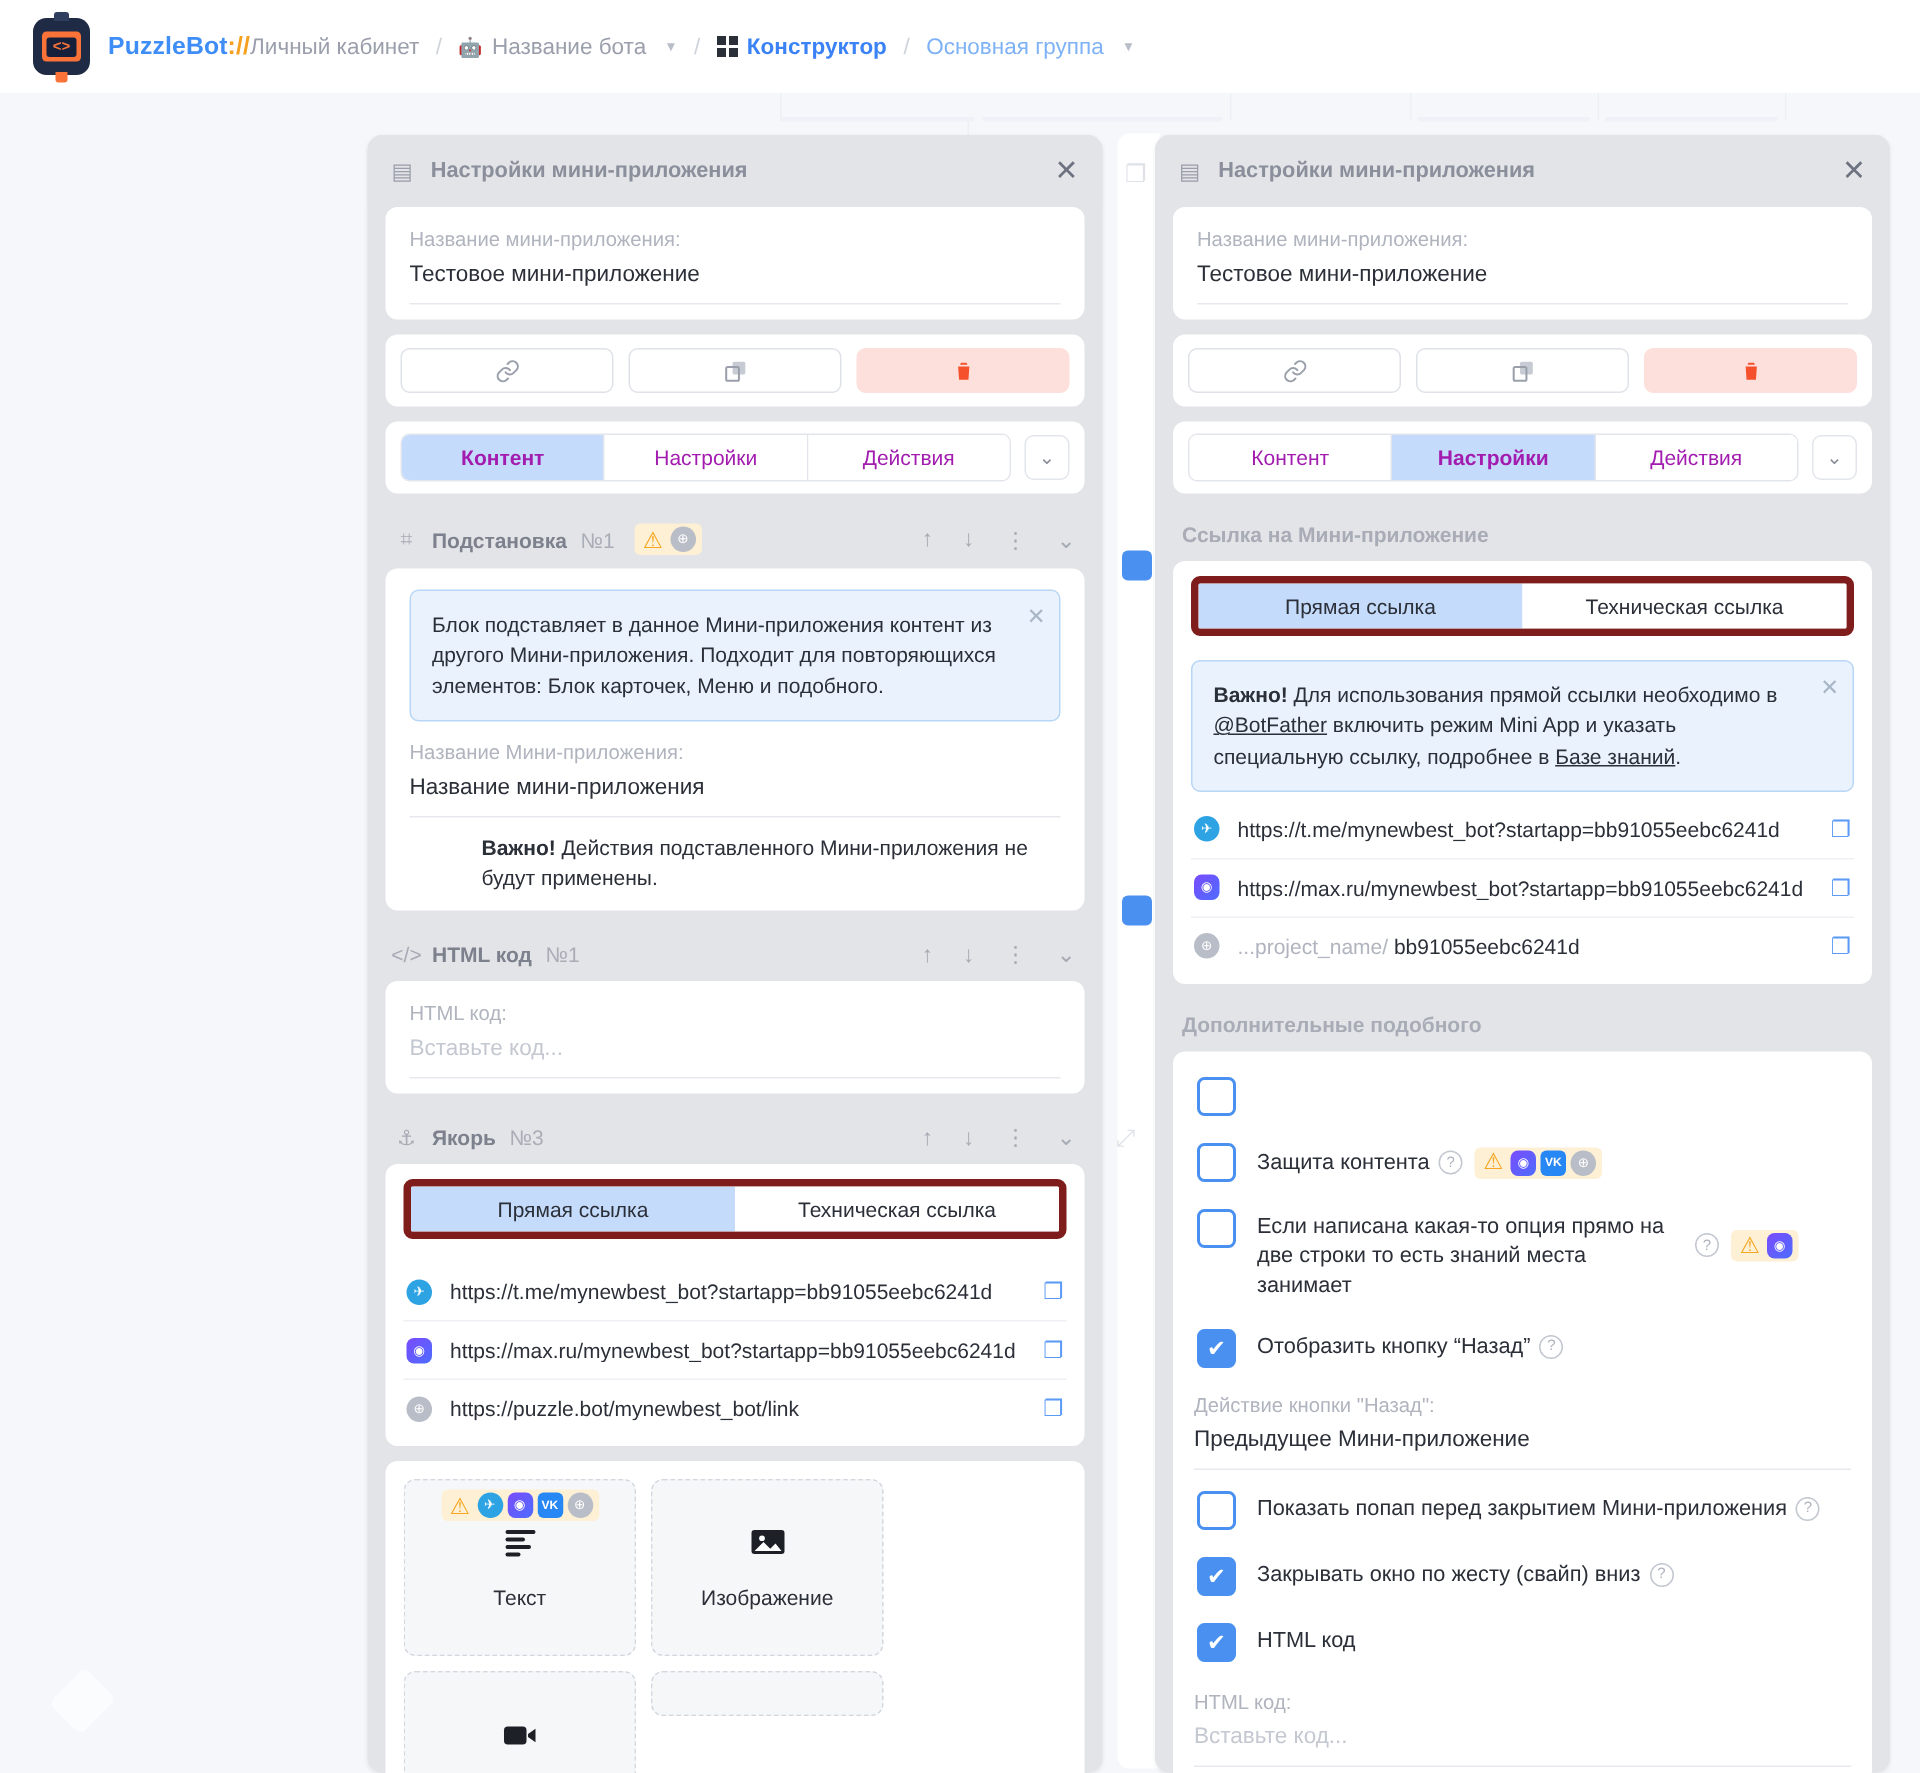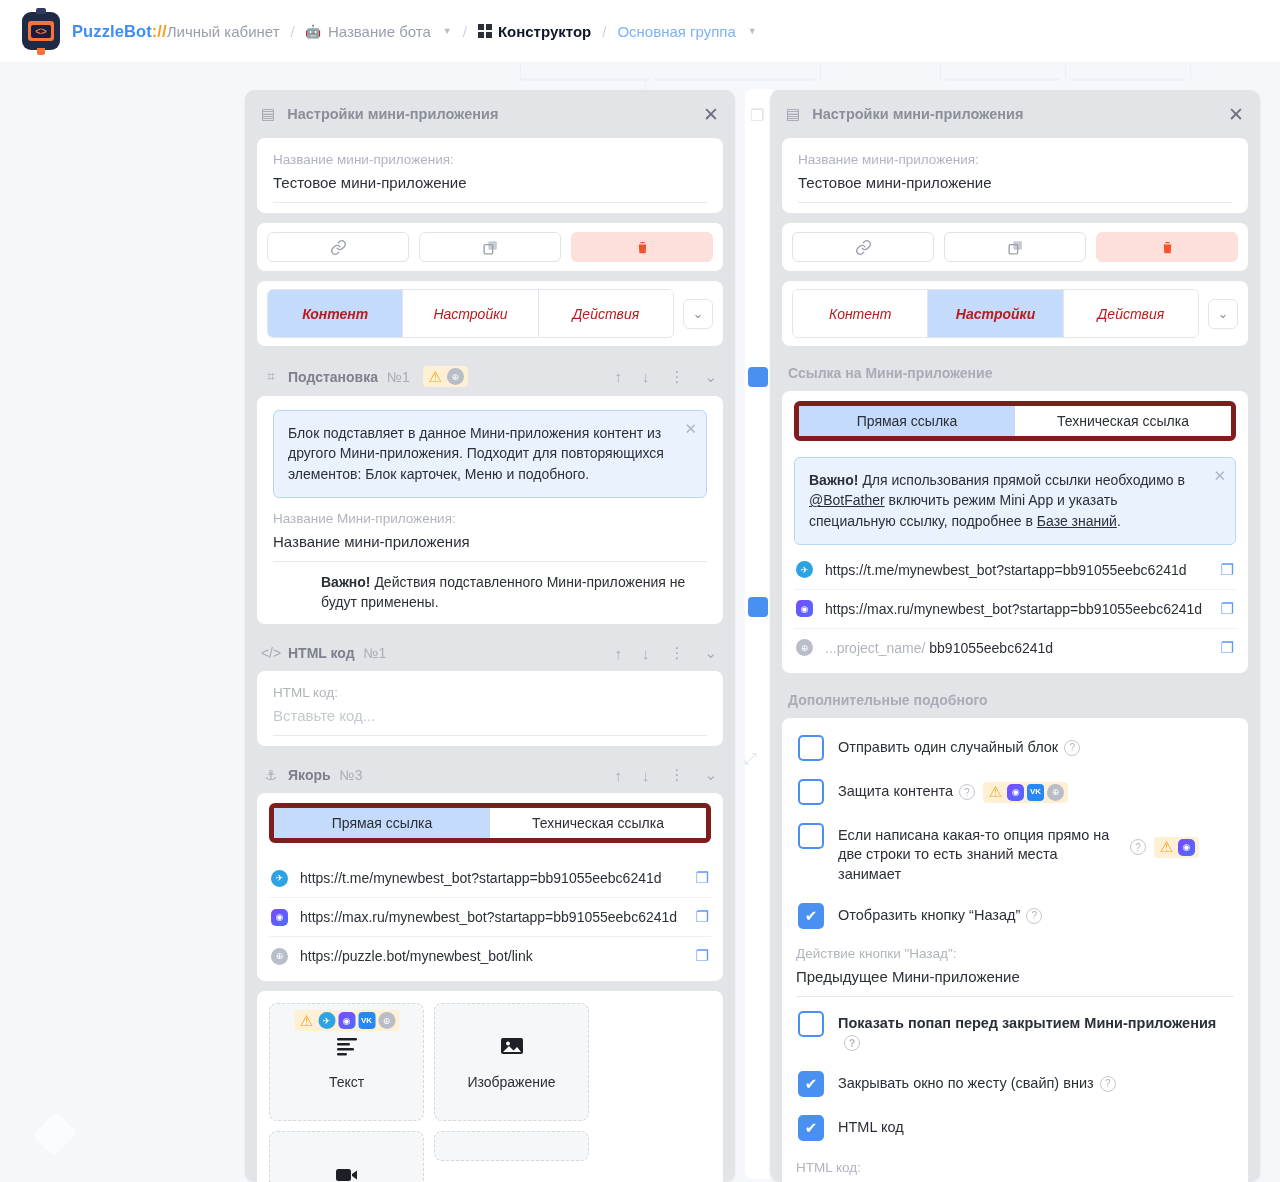--- a/index.html
+++ b/index.html
@@ -37,21 +37,21 @@
   }
   .logo-mark:after{
     content:""; position:absolute; left:15px; bottom:-5px; width:8px;height:7px;
     background:#f97339; border-radius:0 0 2px 2px;
   }
   .brand{ font-size:16.5px; font-weight:bold; color:#3f8ef7; margin-left:12px; letter-spacing:.1px;}
   .brand .colon{ color:#f6a020; font-weight:bold; }
   .brand .slashes{ color:#f6a020; font-weight:bold; }
   .crumbs{ display:flex; align-items:center; margin-left:0; font-size:15px; }
   .crumb{ color:#9a9fab; display:flex; align-items:center; gap:6px; }
-  .crumb.active{ color:#0f172a; font-weight:bold; }
+  .crumb.active{ color:#3b82f6; font-weight:bold; }
   .crumb.link{ color:#7fb2f5; }
   .sep{ color:#cfd3dc; margin:0 11px; font-size:15px; }
   .caret{ color:#b9bdc7; font-size:9px; margin-left:6px; }
   .bot-ic{ font-size:13px; }
   .grid-ic{ display:inline-grid; grid-template-columns:6px 6px; grid-template-rows:6px 6px; gap:2px; }
   .grid-ic i{ background:#2b2f38; display:block; width:6px;height:6px; }
 
   
   .canvas{
     position:absolute; left:0; top:62px; width:1280px; height:1120px;
@@ -94,24 +94,23 @@
   .icon-btn{
     flex:1; height:30px; border:1px solid #dfe2e8; border-radius:6px;
     display:flex; align-items:center; justify-content:center;
     background:#fff; cursor:pointer; color:#8a8f9b;
   }
   .icon-btn.danger{ background:#fde0db; border-color:#fde0db; }
 
   .tabs-wrap{ background:#fff; border-radius:8px; padding:8px 10px; display:flex; gap:0; margin-bottom:10px; align-items:center;}
   .tabs{ flex:1; display:flex; border:1px solid #e2e5eb; border-radius:6px; overflow:hidden; }
   .tab{
-    flex:1; height:47px; display:flex; align-items:center; justify-content:center;
-    font-size:14px; color:#b91c1c; cursor:pointer; background:#fff;
+    flex:1; height:30px; display:flex; align-items:center; justify-content:center;
+    font-size:14px; color:#a21caf; cursor:pointer; background:#fff;
     border-right:1px solid #e2e5eb;
-    font-style:italic;
   }
   .tab:last-child{ border-right:none; }
   .tab.active{ background:#c5dbfb; font-weight:bold; }
   .tabs-caret{
     width:30px;height:30px;margin-left:9px;border:1px solid #e2e5eb;border-radius:6px;
     display:flex;align-items:center;justify-content:center;color:#8a8f9b;cursor:pointer;font-size:13px;
   }
 
   
   .block-head{ display:flex; align-items:center; padding:10px 6px 9px; gap:9px; }
@@ -483,21 +482,20 @@
         <span class="copy-ic">❐</span>
       </div>
     </div>
 
     <div class="section-title">Дополнительные подобного</div>
 
     <div class="card" style="padding:8px 14px 10px;">
 
       <div class="chk-row">
         <span class="chk"></span>
-        <span class="chk-label"><span>Отправить один случайный блок</span><span class="help-ic">?</span></span>
       </div>
 
       <div class="chk-row">
         <span class="chk"></span>
         <span class="chk-label"><span>Защита контента</span><span class="help-ic">?</span><span class="badge-grp">
               <span class="pic warn">⚠</span>
               <span class="pic max">◉</span>
               <span class="pic vk">VK</span>
               <span class="pic web">⊕</span>
             </span></span>
@@ -518,21 +516,21 @@
       <div class="chk-row">
         <span class="chk on">✔</span>
         <span class="chk-label"><span>Отобразить кнопку “Назад”</span><span class="help-ic">?</span></span>
       </div>
 
       <div style="padding:8px 0 0;">
         <div class="field-label">Действие кнопки "Назад":</div>
         <div class="field-value">Предыдущее Мини-приложение</div>
       </div>
 
-      <div class="chk-row" style="padding-top:14px;font-weight:bold;">
+      <div class="chk-row" style="padding-top:14px;">
         <span class="chk"></span>
         <span class="chk-label"><span>Показать попап перед закрытием Мини-приложения</span><span class="help-ic">?</span></span>
       </div>
 
       <div class="chk-row">
         <span class="chk on">✔</span>
         <span class="chk-label"><span>Закрывать окно по жесту (свайп) вниз</span><span class="help-ic">?</span></span>
       </div>
 
       <div class="chk-row">

